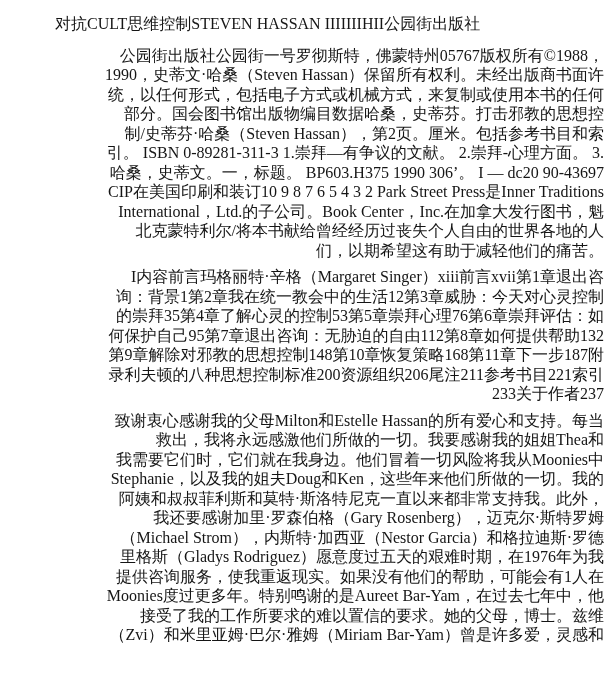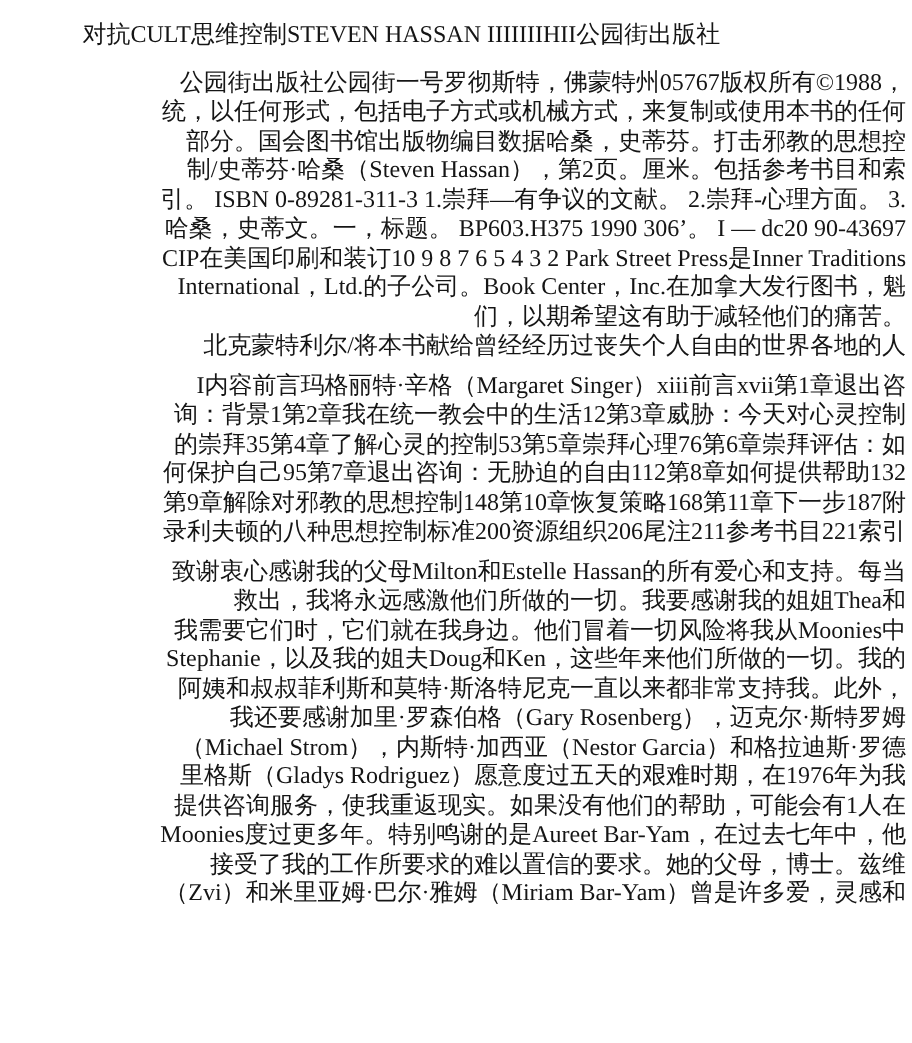--- a/index.html
+++ b/index.html
@@ -39,38 +39,40 @@
   }
 </style>
 </head>
 <body>
 
 <div class="page">
   <div class="title-line">对抗CULT思维控制STEVEN HASSAN IIIIIIIHII公园街出版社</div>
 
   <div class="para">
       <div class="line">公园街出版社公园街一号罗彻斯特，佛蒙特州05767版权所有©1988，</div>
+      <div class="line">1990，史蒂文·哈桑（Steven Hassan）保留所有权利。未经出版商书面许</div>
       <div class="line">统，以任何形式，包括电子方式或机械方式，来复制或使用本书的任何</div>
       <div class="line">部分。国会图书馆出版物编目数据哈桑，史蒂芬。打击邪教的思想控</div>
       <div class="line">制/史蒂芬·哈桑（Steven Hassan），第2页。厘米。包括参考书目和索</div>
       <div class="line">引。 ISBN 0-89281-311-3 1.崇拜—有争议的文献。 2.崇拜-心理方面。 3.</div>
       <div class="line">哈桑，史蒂文。一，标题。 BP603.H375 1990 306’。 I — dc20 90-43697</div>
       <div class="line">CIP在美国印刷和装订10 9 8 7 6 5 4 3 2 Park Street Press是Inner Traditions</div>
       <div class="line">International，Ltd.的子公司。Book Center，Inc.在加拿大发行图书，魁</div>
+      <div class="line">北克蒙特利尔/将本书献给曾经经历过丧失个人自由的世界各地的人</div>
       <div class="line">们，以期希望这有助于减轻他们的痛苦。</div>
-      <div class="line">北克蒙特利尔/将本书献给曾经经历过丧失个人自由的世界各地的人</div>
     </div>
 
   <div class="para">
       <div class="line">I内容前言玛格丽特·辛格（Margaret Singer）xiii前言xvii第1章退出咨</div>
       <div class="line">询：背景1第2章我在统一教会中的生活12第3章威胁：今天对心灵控制</div>
       <div class="line">的崇拜35第4章了解心灵的控制53第5章崇拜心理76第6章崇拜评估：如</div>
       <div class="line">何保护自己95第7章退出咨询：无胁迫的自由112第8章如何提供帮助132</div>
       <div class="line">第9章解除对邪教的思想控制148第10章恢复策略168第11章下一步187附</div>
       <div class="line">录利夫顿的八种思想控制标准200资源组织206尾注211参考书目221索引</div>
+      <div class="line">233关于作者237</div>
     </div>
 
   <div class="para">
       <div class="line">致谢衷心感谢我的父母Milton和Estelle Hassan的所有爱心和支持。每当</div>
       <div class="line">救出，我将永远感激他们所做的一切。我要感谢我的姐姐Thea和</div>
       <div class="line">我需要它们时，它们就在我身边。他们冒着一切风险将我从Moonies中</div>
       <div class="line">Stephanie，以及我的姐夫Doug和Ken，这些年来他们所做的一切。我的</div>
       <div class="line">阿姨和叔叔菲利斯和莫特·斯洛特尼克一直以来都非常支持我。此外，</div>
       <div class="line">我还要感谢加里·罗森伯格（Gary Rosenberg），迈克尔·斯特罗姆</div>
       <div class="line">（Michael Strom），内斯特·加西亚（Nestor Garcia）和格拉迪斯·罗德</div>

